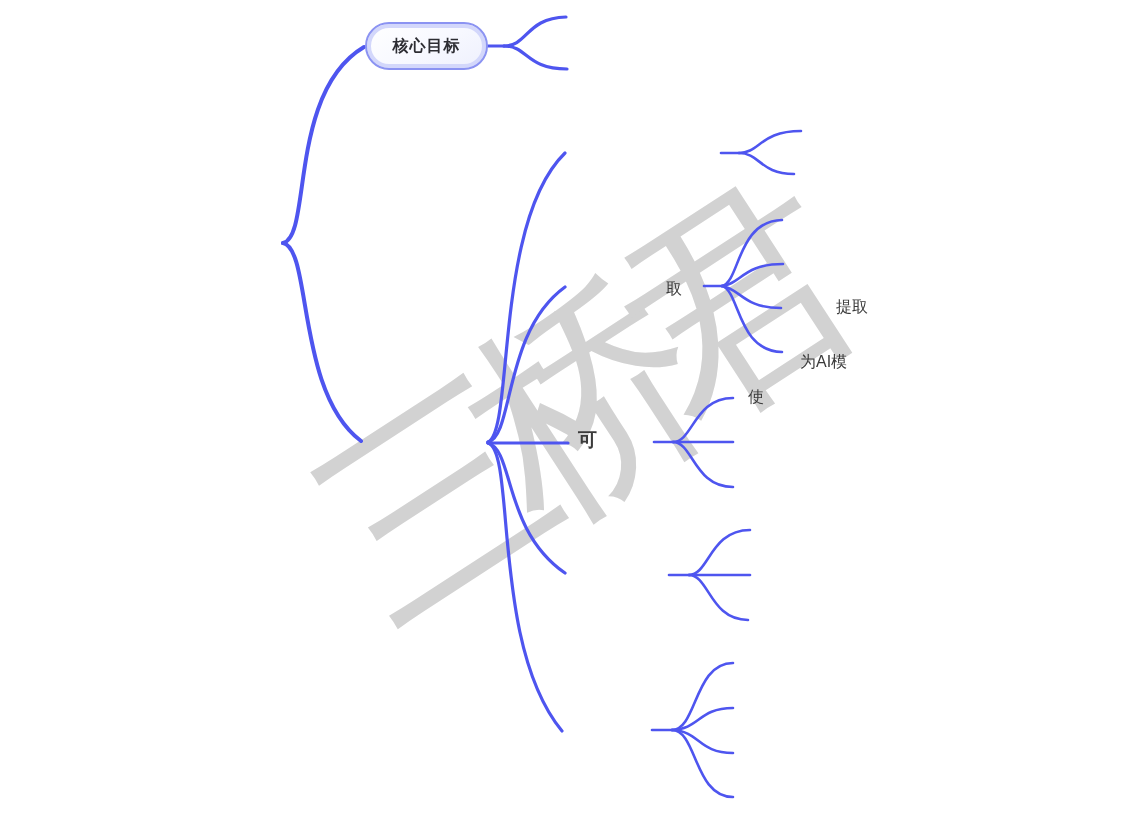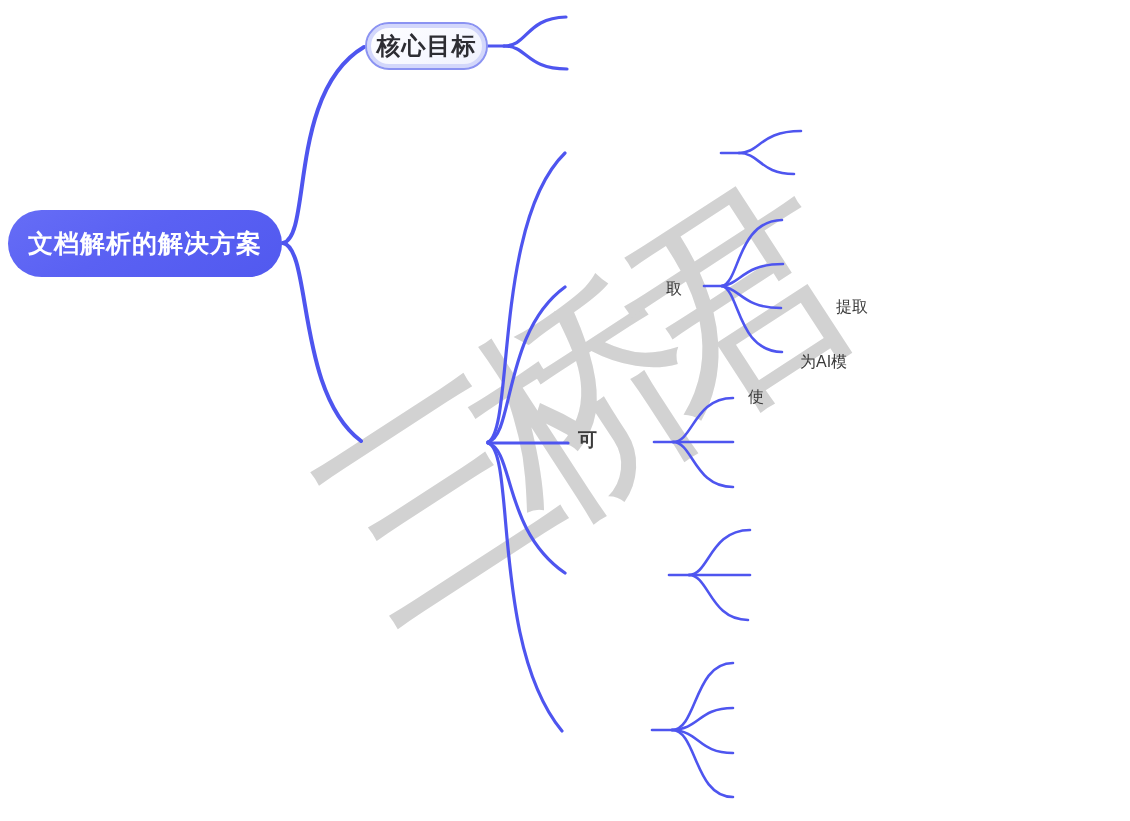--- a/index.html
+++ b/index.html
@@ -45,21 +45,21 @@
     color:var(--root_text,#ffffff);
     border-radius:34px;
     font-size:25px;font-weight:700;letter-spacing:1px;
   }
   .topic.branch{
     background:linear-gradient(150deg,#ffffff 0%,#f7f8ff 55%,#eef0fd 100%);
     border:2px solid var(--node_border,#8b93f2);
     box-shadow:inset 0 0 0 4px var(--node_ring,#d3d7fb);
     color:var(--node_text,#2d2d33);
     border-radius:25px;
-    font-size:24px;font-weight:600;letter-spacing:1px;
+    font-size:16px;font-weight:600;letter-spacing:1px;
   }
 </style>
 </head>
 <body>
 
 <div class="stage">
 
   <div class="watermark">三桥君</div>
 
   <svg class="links" viewBox="0 0 1130 821" xmlns="http://www.w3.org/2000/svg">
@@ -103,18 +103,17 @@
     <path class="lk w3" d="M 672 730 C 700 731 698 753 733 753"></path>
     <path class="lk w3" d="M 672 730 C 697 730 694 797 733 797"></path>
   </svg>
 
   <span class="frag" style="left:666px;top:281px">取</span>
   <span class="frag" style="left:836px;top:299px">提取</span>
   <span class="frag" style="left:800px;top:354px">为AI模</span>
   <span class="frag" style="left:748px;top:389px">使</span>
   <span class="frag frag-lg" style="left:578px;top:430px">可</span>
 
-  <div class="topic root" style="left:8px;top:210px;width:274px;height:67px">文档解析的解决方案</div>
 
   <div class="topic branch" style="left:365px;top:22px;width:123px;height:48px">核心目标</div>
 
 
 </div>
 
 </body></html>

